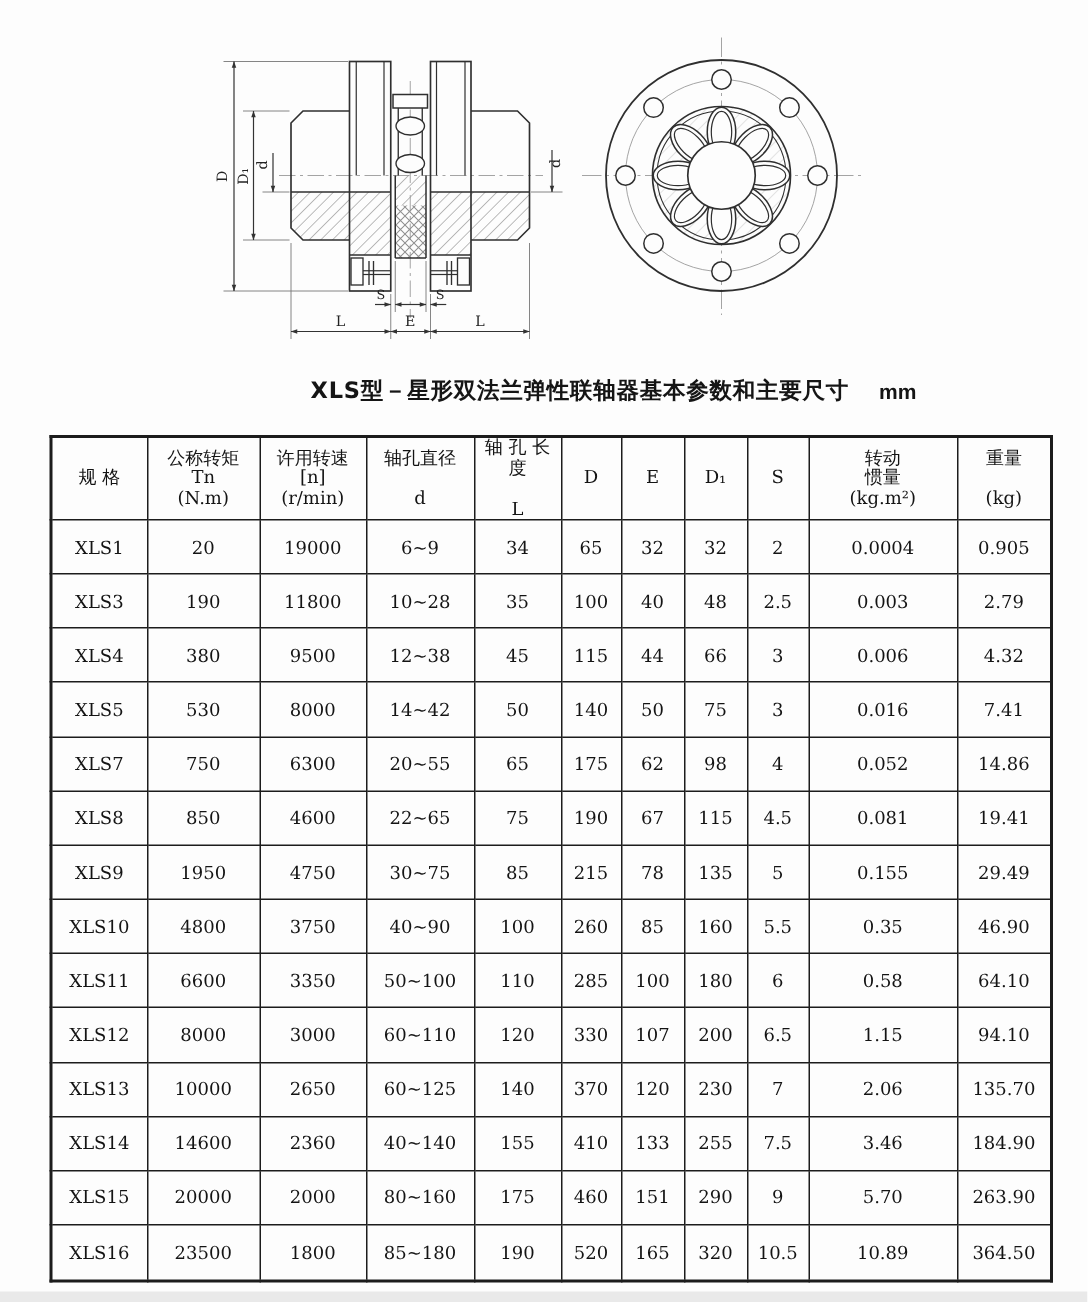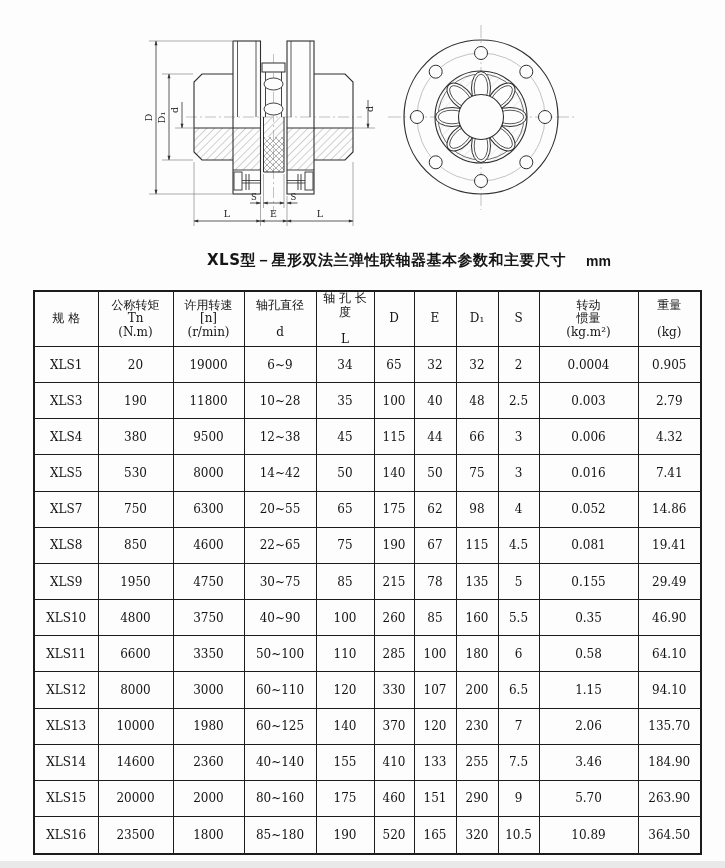--- a/index.html
+++ b/index.html
@@ -386,21 +386,21 @@
           <td>330</td>
           <td>107</td>
           <td>200</td>
           <td>6.5</td>
           <td>1.15</td>
           <td>94.10</td>
         </tr>
         <tr>
           <td>XLS13</td>
           <td>10000</td>
-          <td>1980</td>
+          <td>2650</td>
           <td>60~125</td>
           <td>140</td>
           <td>370</td>
           <td>120</td>
           <td>230</td>
           <td>7</td>
           <td>2.06</td>
           <td>135.70</td>
         </tr>
         <tr>

